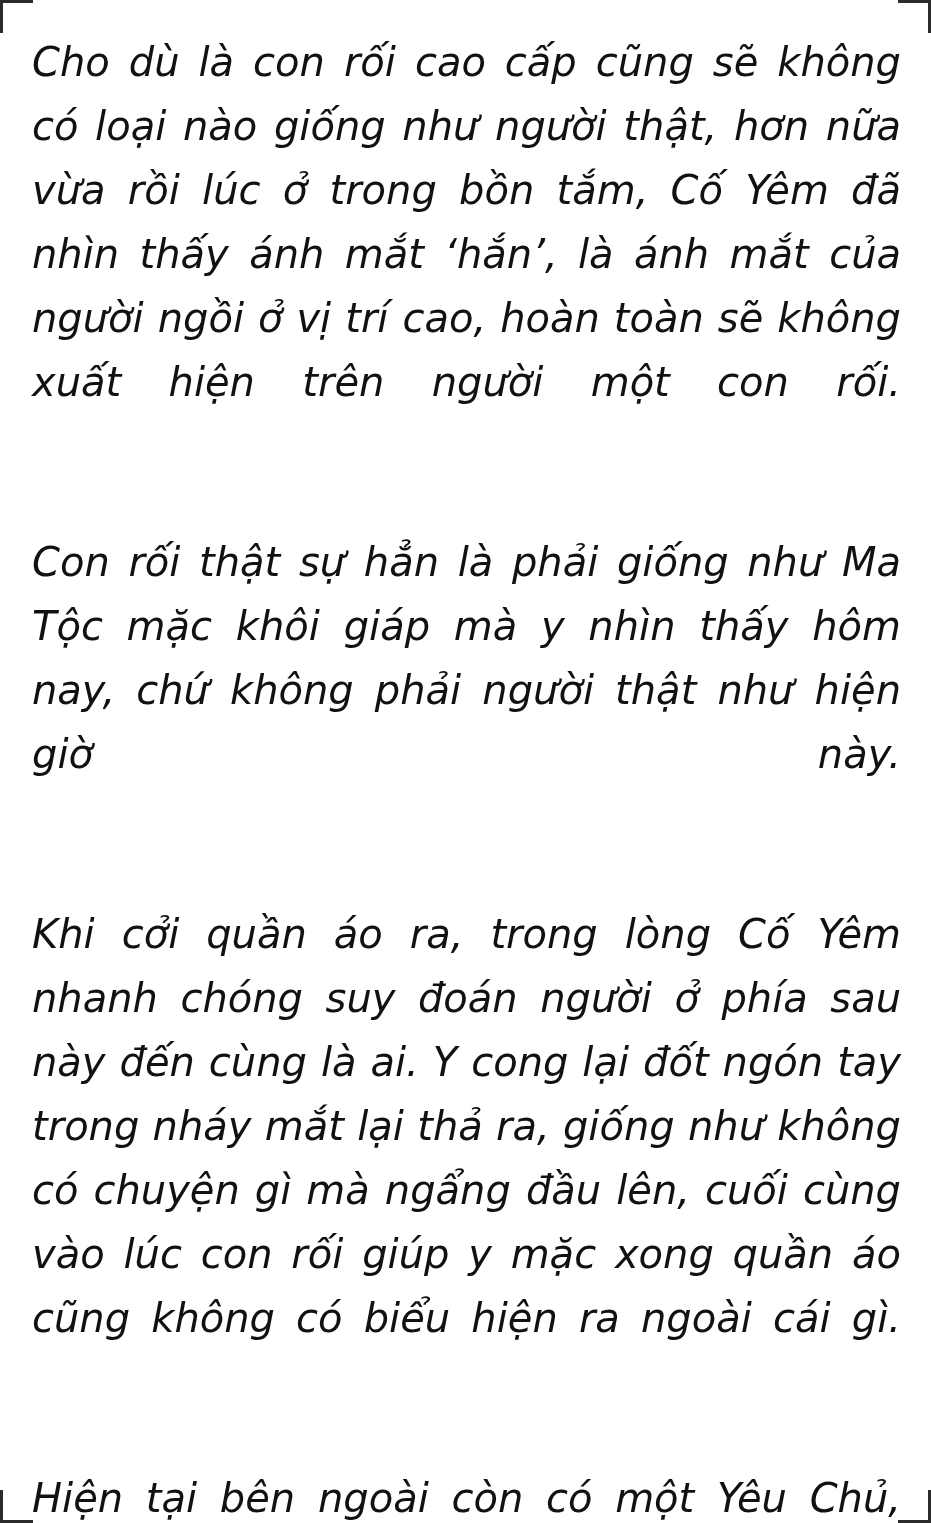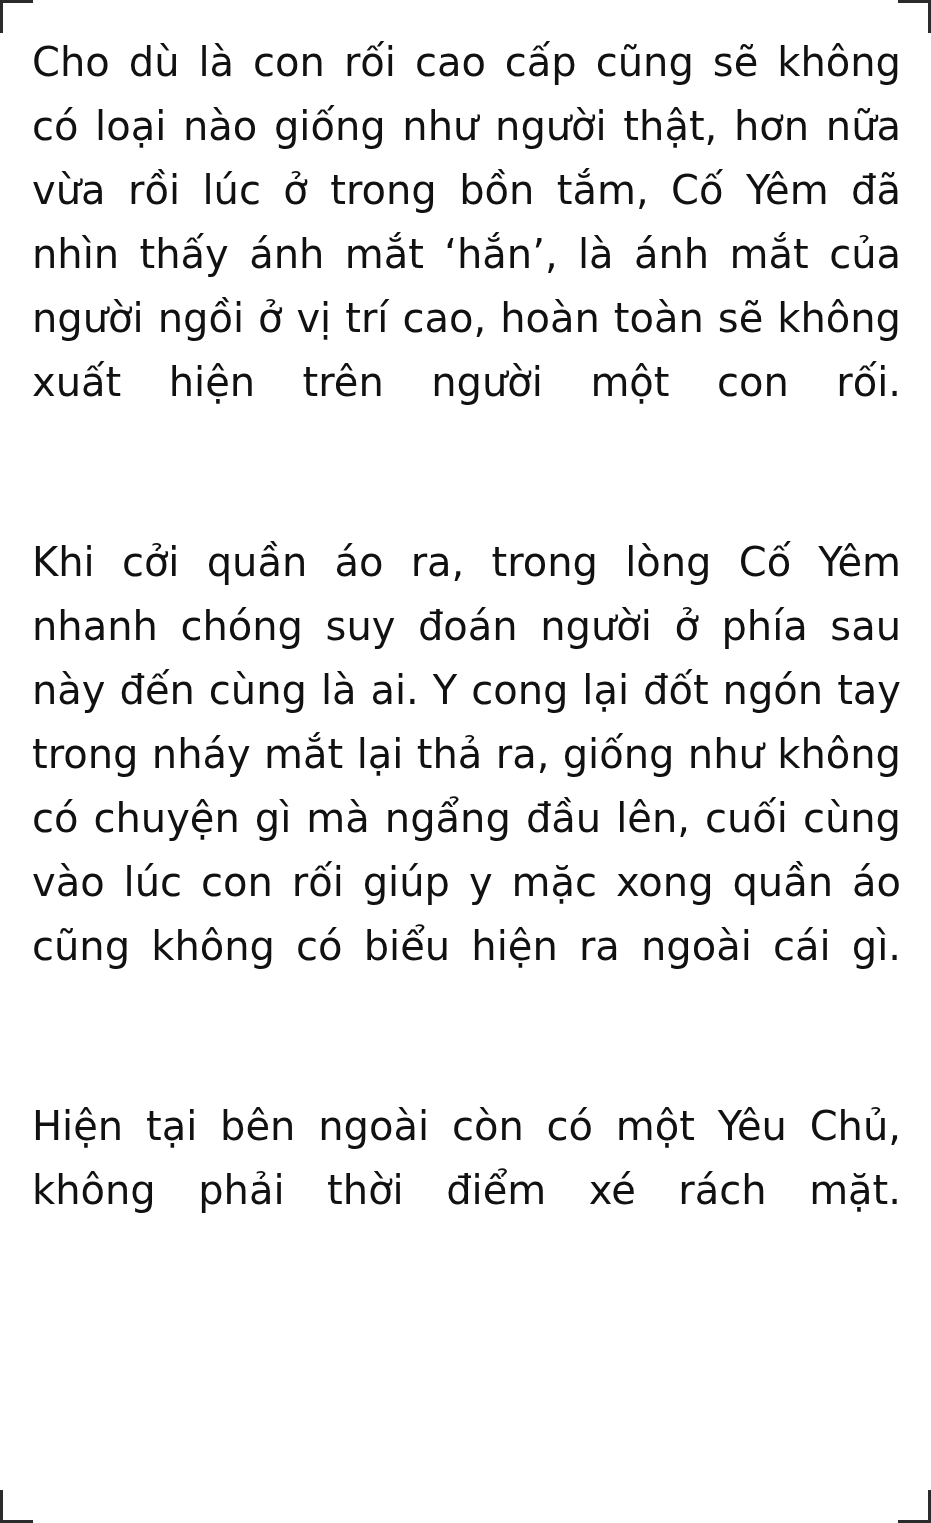--- a/index.html
+++ b/index.html
@@ -27,20 +27,21 @@
   .crop.tr { top: 0; right: 0; border-top: 3px solid #2b2b2b; border-right: 3px solid #2b2b2b; }
   .crop.bl { bottom: 0; left: 0; border-bottom: 3px solid #2b2b2b; border-left: 3px solid #2b2b2b; }
   .crop.br { bottom: 0; right: 0; border-bottom: 3px solid #2b2b2b; border-right: 3px solid #2b2b2b; }
 
   .page {
     position: absolute;
     top: 30px;
     left: 32px;
     right: 30px;
     bottom: 28px;
+    font-style: italic;
   }
 
   .para {
     font-size: 40px;
     line-height: 64px;
     text-align: justify;
     text-justify: inter-word;
     margin: 0 0 52px 0;
     letter-spacing: 0px;
     word-spacing: 0.5px;
@@ -59,15 +60,16 @@
 </head>
 <body>
 
 <div class="crop tl"></div>
 <div class="crop tr"></div>
 <div class="crop bl"></div>
 <div class="crop br"></div>
 
 <div class="page">
   <p class="para">Cho dù là con rối cao cấp cũng sẽ không có loại nào giống như người thật, hơn nữa vừa rồi lúc ở trong bồn tắm, Cố Yêm đã nhìn thấy ánh mắt ‘hắn’, là ánh mắt của người ngồi ở vị trí cao, hoàn toàn sẽ không xuất hiện trên người một con rối.</p>
+  <p class="para">Con rối thật sự hẳn là phải giống như Ma Tộc mặc khôi giáp mà y nhìn thấy hôm nay, chứ không phải người thật như hiện giờ này.</p>
   <p class="para">Khi cởi quần áo ra, trong lòng Cố Yêm nhanh chóng suy đoán người ở phía sau này đến cùng là ai. Y cong lại đốt ngón tay trong nháy mắt lại thả ra, giống như không có chuyện gì mà ngẩng đầu lên, cuối cùng vào lúc con rối giúp y mặc xong quần áo cũng không có biểu hiện ra ngoài cái gì.</p>
   <p class="para">Hiện tại bên ngoài còn có một Yêu Chủ, không phải thời điểm xé rách mặt.</p>
 </div>
 
 </body></html>

